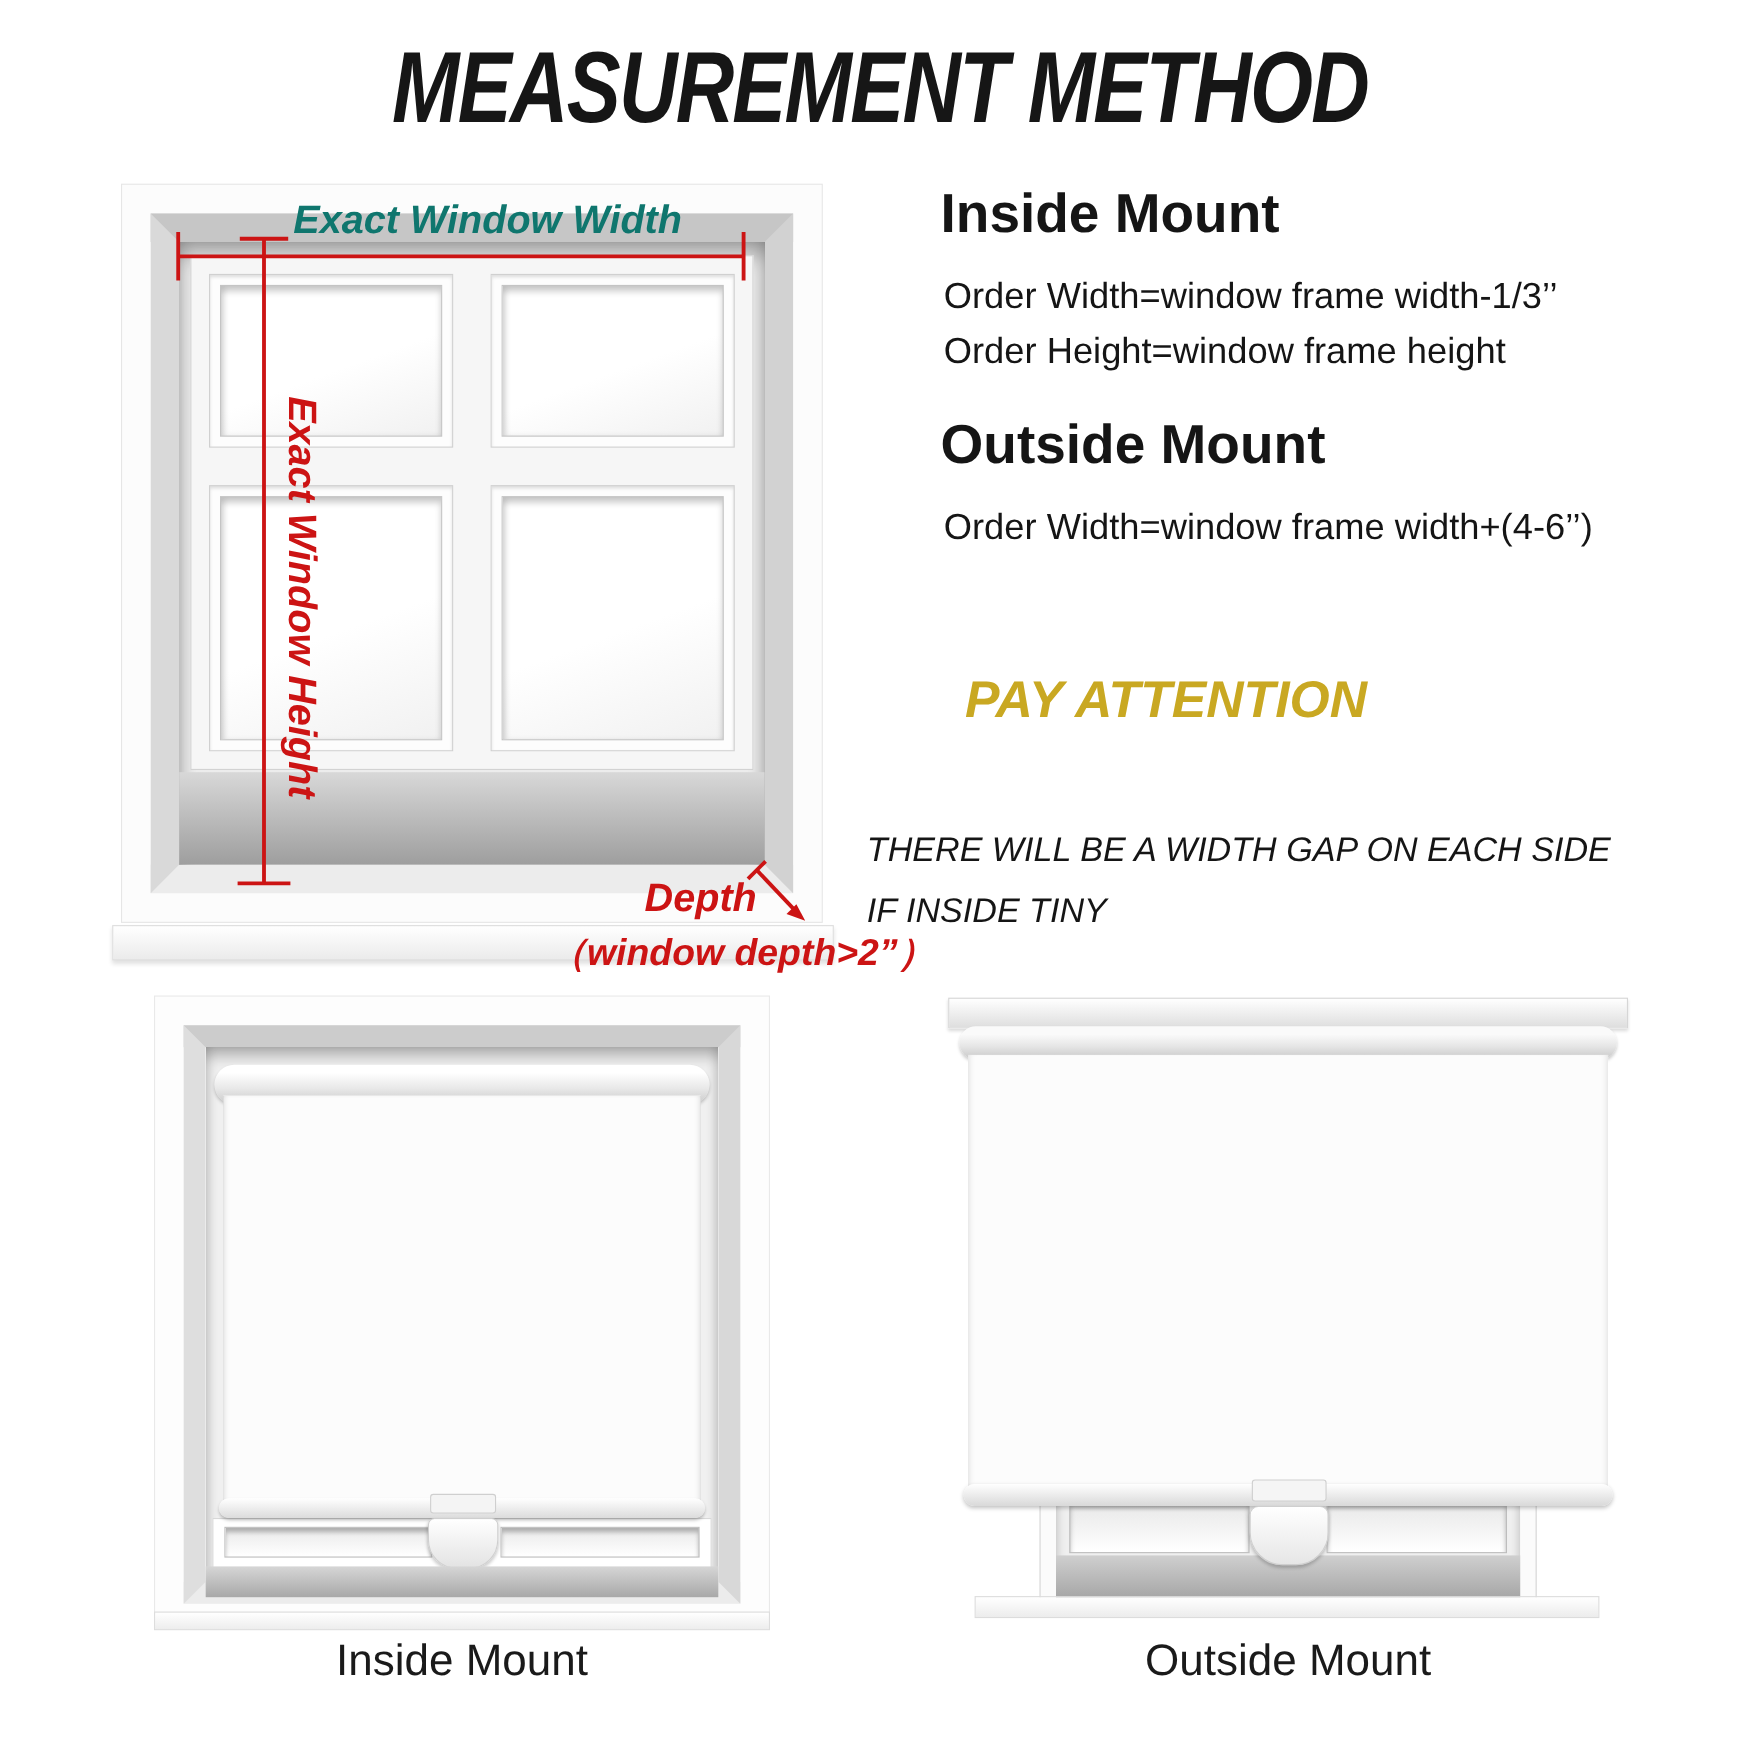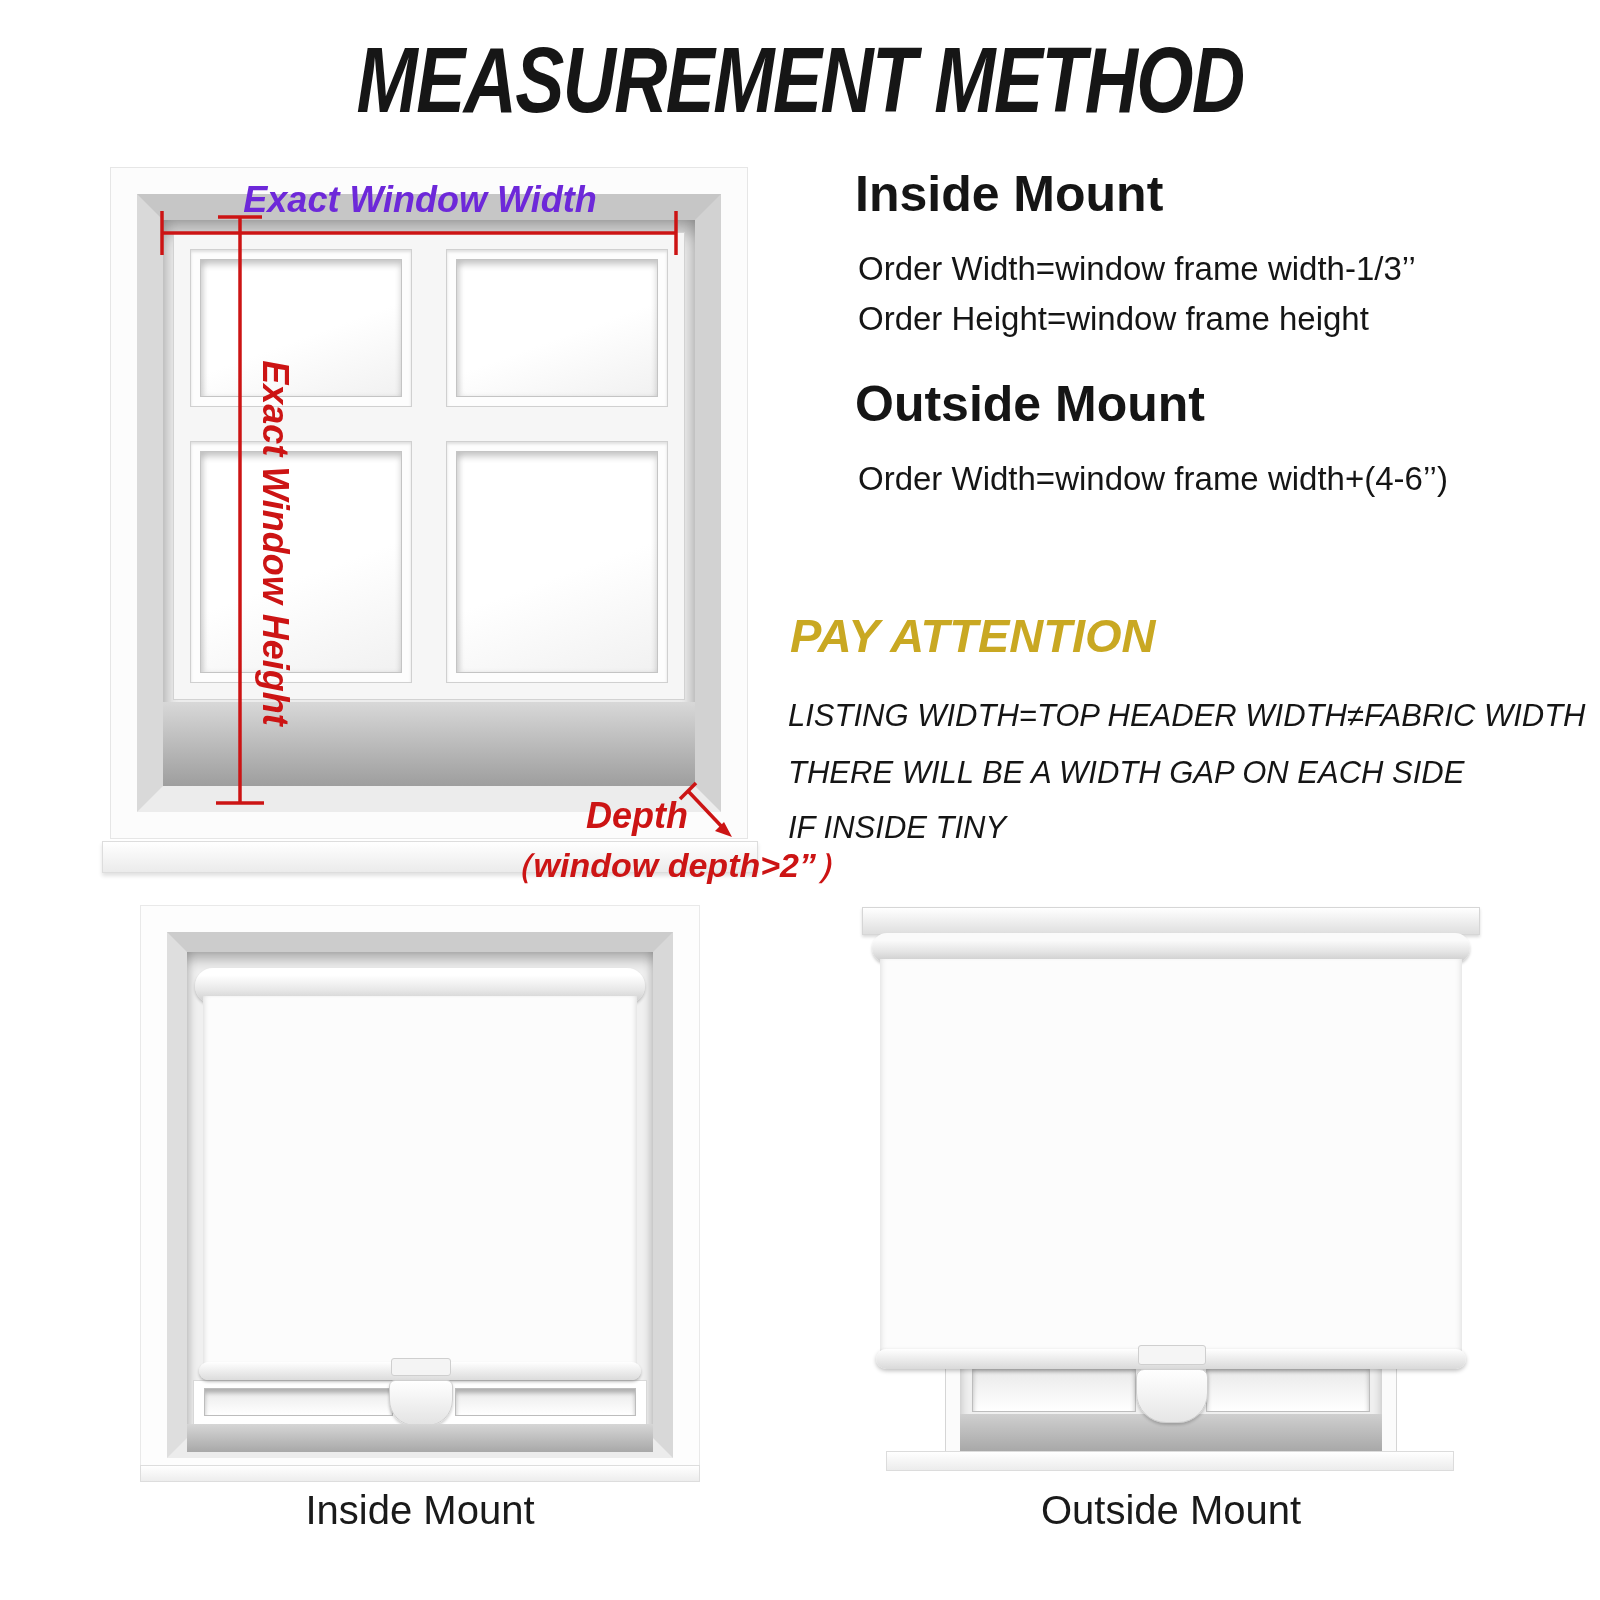--- a/index.html
+++ b/index.html
@@ -39,21 +39,21 @@
   .wd-svg{position:absolute;inset:0;pointer-events:none;}
   .red-label{position:absolute;font-weight:bold;font-style:italic;white-space:nowrap;}
   .wd-width-label{left:120px;top:24px;width:400px;text-align:center;font-size:36px;}
   .wd-height-label{left:-50px;top:366px;width:450px;height:44px;line-height:44px;
     text-align:center;font-size:36px;transform:rotate(90deg);}
   .wd-depth-label{left:486px;top:640px;font-size:36px;text-align:center;}
   .wd-depth-note{left:330px;top:688px;width:420px;text-align:right;font-size:34px;}
   
   .mount-heading{position:absolute;font-size:50px;font-weight:bold;color:#151515;white-space:nowrap;}
   .mount-line{position:absolute;font-size:33px;color:#151515;white-space:nowrap;}
-  .attention-heading{position:absolute;left:790px;top:608px;width:540px;
+  .attention-heading{position:absolute;left:790px;top:608px;width:540px;text-align:center;
     font-size:47px;font-weight:bold;font-style:italic;white-space:nowrap;}
   .attention-line{position:absolute;font-size:31px;font-style:italic;color:#151515;white-space:nowrap;}
   
   .fig{position:absolute;}
   .fig-caption{position:absolute;text-align:center;font-size:40px;color:#1a1a1a;}
   
   .bl{left:140px;top:905px;width:560px;height:575px;}
   .bl-casing{position:absolute;left:0;top:0;width:558px;height:560px;
     background:#fdfdfd;border:1px solid #e9e9e9;}
   .bl-bevel{position:absolute;left:26px;top:26px;right:26px;height:486px;border:20px solid;
@@ -156,35 +156,34 @@
         <line x1="576" y1="56" x2="576" y2="100"></line>
         <line x1="140" y1="62" x2="140" y2="648"></line>
         <line x1="118" y1="62" x2="162" y2="62"></line>
         <line x1="116" y1="648" x2="164" y2="648"></line>
         <line x1="588" y1="636" x2="624" y2="674"></line>
         <line x1="580" y1="644" x2="596" y2="628"></line>
       </g>
       <polygon points="632,682 615,676 624,667" fill="#cc1414"></polygon>
     </svg>
 
-    <div class="red-label wd-width-label" style="color:#6d28d9;">Exact Window Width</div>
+    <div class="red-label wd-width-label" style="color:#0f766e;text-align:right;">Exact Window Width</div>
     <div class="red-label wd-height-label" style="color:#cc1414;">Exact Window Height</div>
     <div class="red-label wd-depth-label" style="color:#cc1414;">Depth</div>
     <div class="red-label wd-depth-note" style="color:#cc1414;">（window depth&gt;2”）</div>
   </div>
 
   <div class="mount-heading" style="left:855px;top:165px;">Inside Mount</div>
   <div class="mount-line" style="left:858px;top:250px;">Order Width=window frame width-1/3’’</div>
   <div class="mount-line" style="left:858px;top:300px;">Order Height=window frame height</div>
 
   <div class="mount-heading" style="left:855px;top:375px;">Outside Mount</div>
   <div class="mount-line" style="left:858px;top:460px;">Order Width=window frame width+(4-6’’)</div>
 
   <div class="attention-heading" style="color:#c9a822;">PAY ATTENTION</div>
-  <div class="attention-line" style="left:788px;top:698px;">LISTING WIDTH=TOP HEADER WIDTH≠FABRIC WIDTH</div>
   <div class="attention-line" style="left:788px;top:755px;">THERE WILL BE A WIDTH GAP ON EACH SIDE</div>
   <div class="attention-line" style="left:788px;top:810px;">IF INSIDE TINY</div>
 
   <div class="fig bl">
     <div class="bl-casing">
       <div class="bl-bevel">
         <div class="bl-recess">
           <div class="bl-tube"></div>
           <div class="bl-fabric"></div>
           <div class="bl-window">

